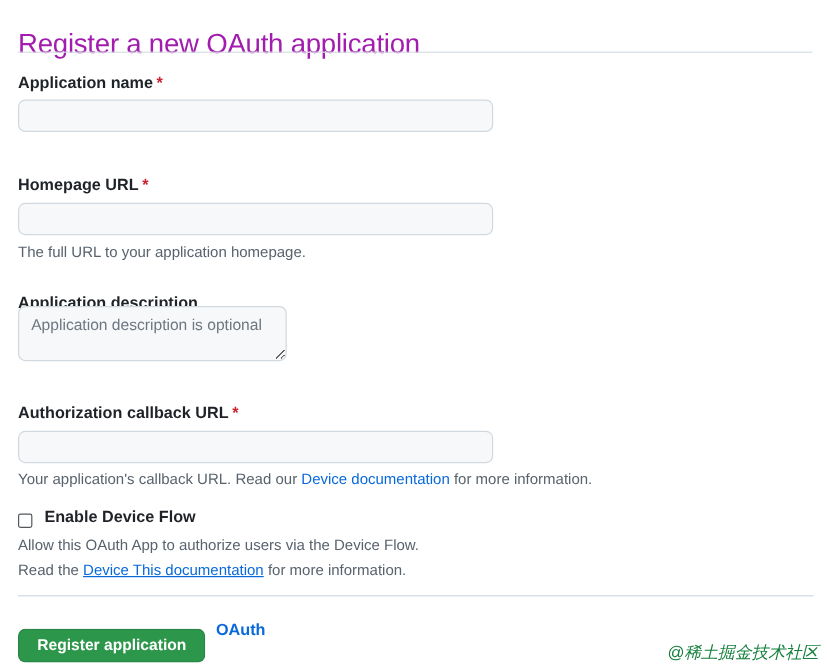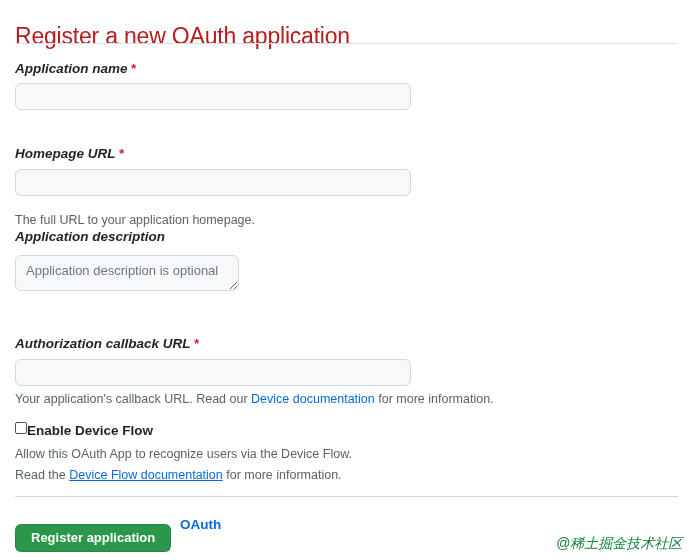--- a/index.html
+++ b/index.html
@@ -25,21 +25,21 @@
   }
 
   .page-title {
     position: absolute;
     left: 15px;
     top: 6px;
     font-size: 23px;
     font-weight: 400;
     line-height: 30px;
     letter-spacing: -0.2px;
-    color: #b91c1c;
+    color: #a21caf;
     white-space: nowrap;
   }
 
   .divider {
     position: absolute;
     left: 15px;
     width: 662px;
     height: 1px;
     background: #d8dee4;
   }
@@ -47,21 +47,20 @@
   .divider-bottom { top: 496px; width: 663px; background: #d1d9e0; }
 
   .field-label {
     position: absolute;
     left: 15px;
     font-size: 13.5px;
     font-weight: bold;
     line-height: 18px;
     color: #1f2328;
     white-space: nowrap;
-    font-style: italic;
   }
   .req {
     color: #cf222e;
     font-weight: bold;
     font-size: 13.5px;
     margin-left: 3px;
   }
 
   .text-input {
     position: absolute;
@@ -78,21 +77,21 @@
     padding: 0 11px;
     outline: none;
   }
   .text-input::placeholder { color: #6e7781; }
 
   .desc-textarea {
     position: absolute;
     left: 15px;
     top: 255px;
     width: 224px;
-    height: 36px;
+    height: 46px;
     box-sizing: border-box;
     background: #f6f8fa;
     border: 1px solid #d1d9e0;
     border-radius: 6px;
     font-family: "Liberation Sans", sans-serif;
     font-size: 13px;
     color: #1f2328;
     padding: 6px 10px;
     resize: vertical;
     outline: none;
@@ -118,22 +117,22 @@
     color: #0969da;
     text-decoration: underline;
     cursor: pointer;
   }
 
   .checkbox-row {
     position: absolute;
     left: 15px;
     top: 422px;
     display: flex;
-    align-items: flex-start;
-    gap: 0;
+    align-items: flex-end;
+    gap: 10px;
   }
   .cb {
     width: 12px;
     height: 12px;
     box-sizing: border-box;
     border: 1px solid #54585c;
     border-radius: 2px;
     background: #ffffff;
     margin: 0;
     padding: 0;
@@ -205,39 +204,39 @@
 
   <div class="field-label" style="top:60px">
     <span>Application name</span><span class="req">*</span>
   </div>
   <input class="text-input" style="top: 83px;" placeholder="">
 
   <div class="field-label" style="top:145px">
     <span>Homepage URL</span><span class="req">*</span>
   </div>
   <input class="text-input" style="top: 169px;" placeholder="">
-  <div class="help-text" style="top:212px">The full URL to your application homepage.</div>
-
-  <div class="field-label" style="top:228px">
+  <div class="help-text" style="top:202px">The full URL to your application homepage.</div>
+
+  <div class="field-label" style="top:244px">
     <span>Application description</span>
   </div>
   <textarea class="desc-textarea" placeholder="Application description is optional" style=""></textarea>
 
   <div class="field-label" style="top:335px">
     <span>Authorization callback URL</span><span class="req">*</span>
   </div>
   <input class="text-input" style="top: 359px;" placeholder="">
   <div class="help-text" style="top:391px"><span>Your application's callback URL. Read our </span><a class="link">Device documentation</a><span> for more information.</span></div>
 
   <div class="checkbox-row">
     <input type="checkbox" class="cb" id="cb-device-flow" style="">
     <label class="cb-label" for="cb-device-flow">Enable Device Flow</label>
   </div>
-  <div class="help-text" style="top:446px">Allow this OAuth App to recognize users via the Device Flow.</div>
-  <div class="help-text" style="top:467px"><span>Read the </span><a class="link-underline">Device Flow documentation</a><span> for more information.</span></div>
+  <div class="help-text" style="top:446px">Allow this OAuth App to authorize users via the Device Flow.</div>
+  <div class="help-text" style="top:467px"><span>Read the </span><a class="link-underline">Device This documentation</a><span> for more information.</span></div>
 
   <div class="divider divider-bottom"></div>
 
   <button class="btn-register">Register application</button>
   <a class="btn-cancel">OAuth</a>
 
   <div class="watermark">@稀土掘金技术社区</div>
 
 </div>
 

